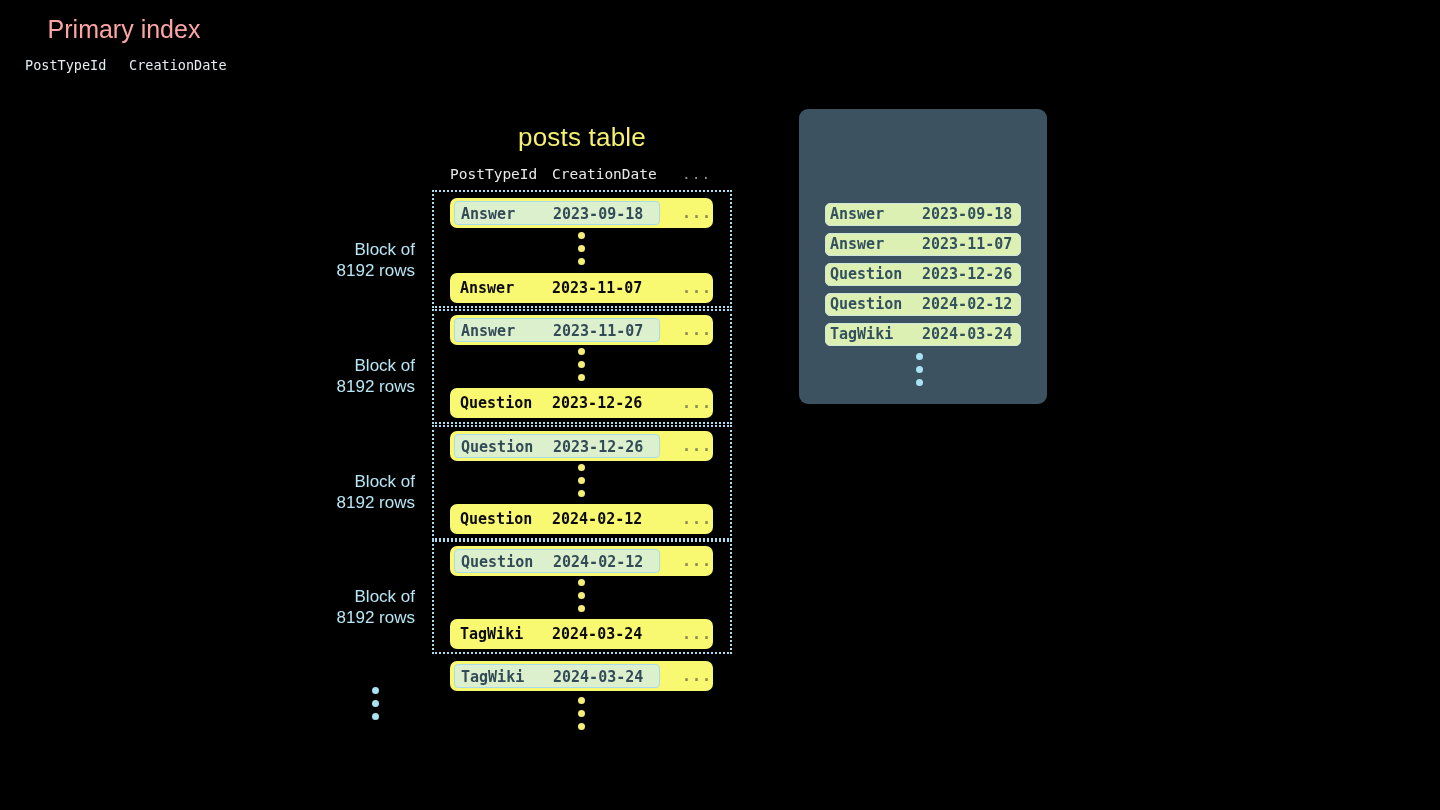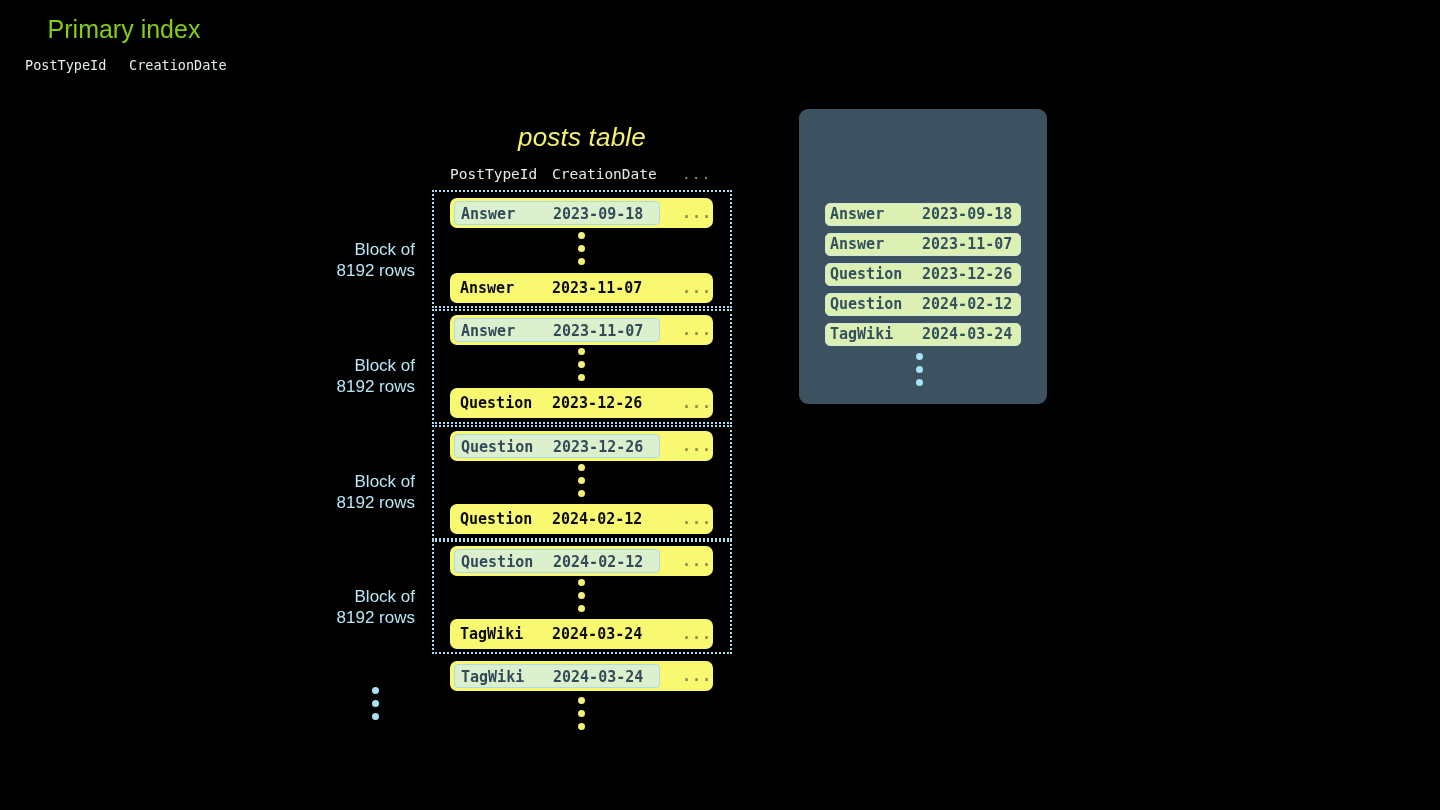--- a/index.html
+++ b/index.html
@@ -25,21 +25,20 @@
 
   #posts-table-title {
     position: absolute;
     left: 432px;
     top: 122px;
     width: 300px;
     text-align: center;
     color: #f5f06e;
     font-size: 26px;
     letter-spacing: 0.2px;
-    font-style: italic;
   }
 
   #posts-column-headers {
     position: absolute;
     left: 450px;
     top: 166px;
     width: 264px;
     height: 20px;
     font-family: "DejaVu Sans Mono", monospace;
     font-size: 14.5px;
@@ -154,21 +153,21 @@
     height: 295px;
     background: #3c5261;
     border-radius: 9px;
   }
   #primary-index-title {
     position: absolute;
     left: 0;
     top: 15px;
     width: 248px;
     text-align: center;
-    color: #84cc16;
+    color: #fca5a5;
     font-size: 25px;
   }
   #index-column-headers {
     position: absolute;
     left: 25px;
     top: 57px;
     width: 200px;
     height: 20px;
     font-family: "DejaVu Sans Mono", monospace;
     font-size: 13.5px;

